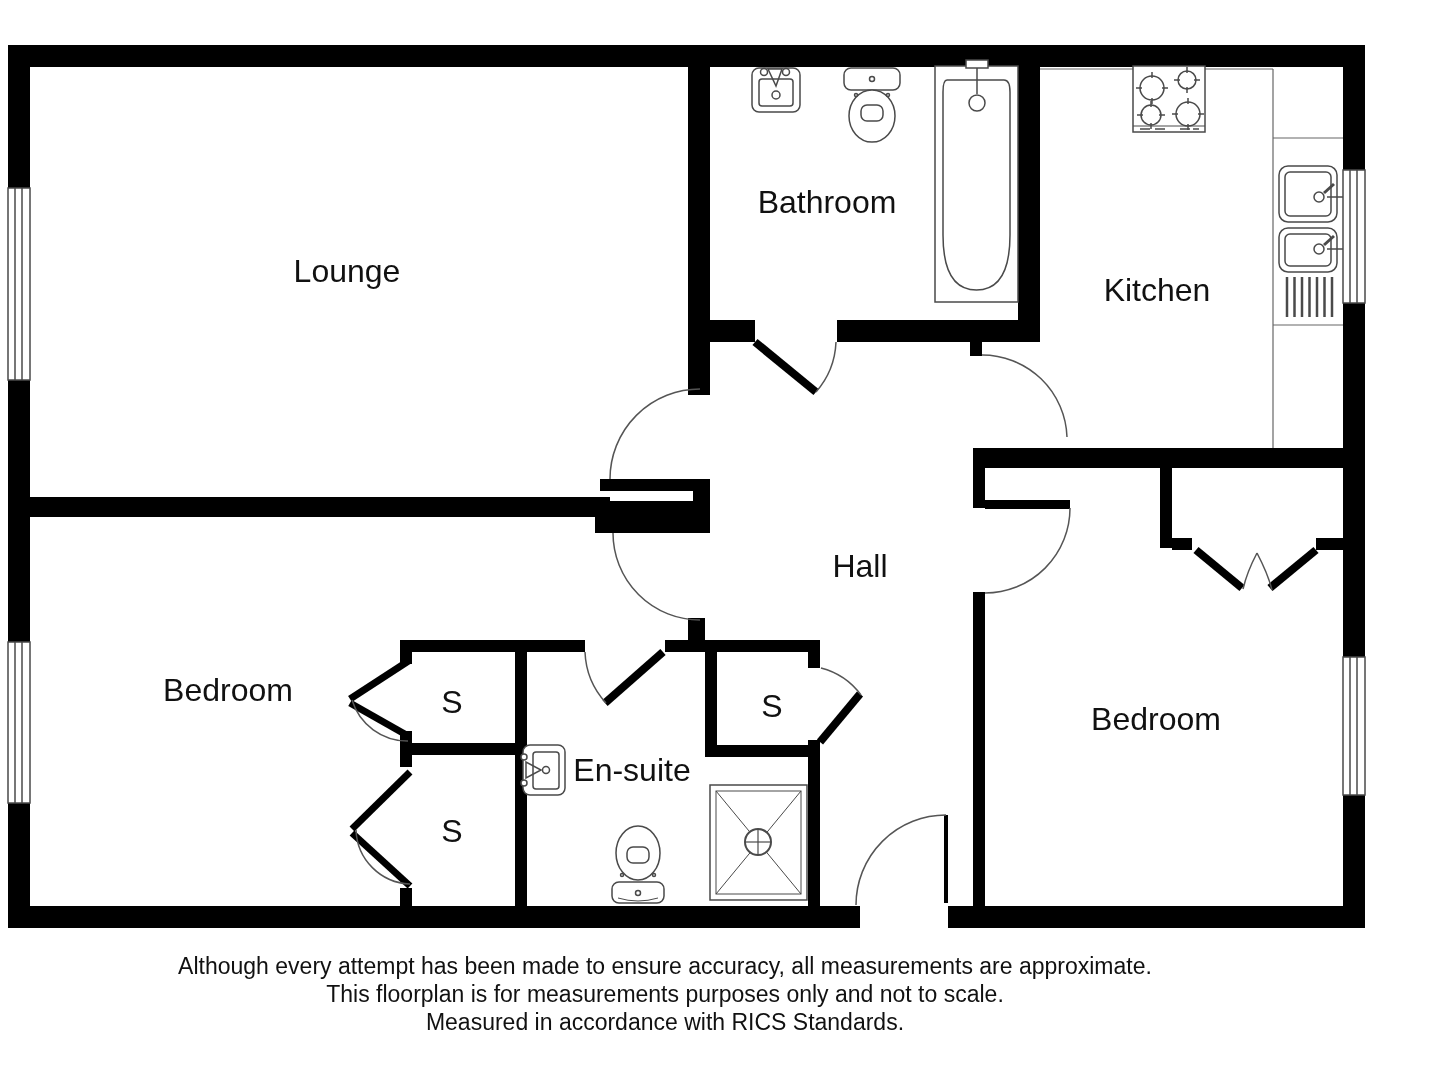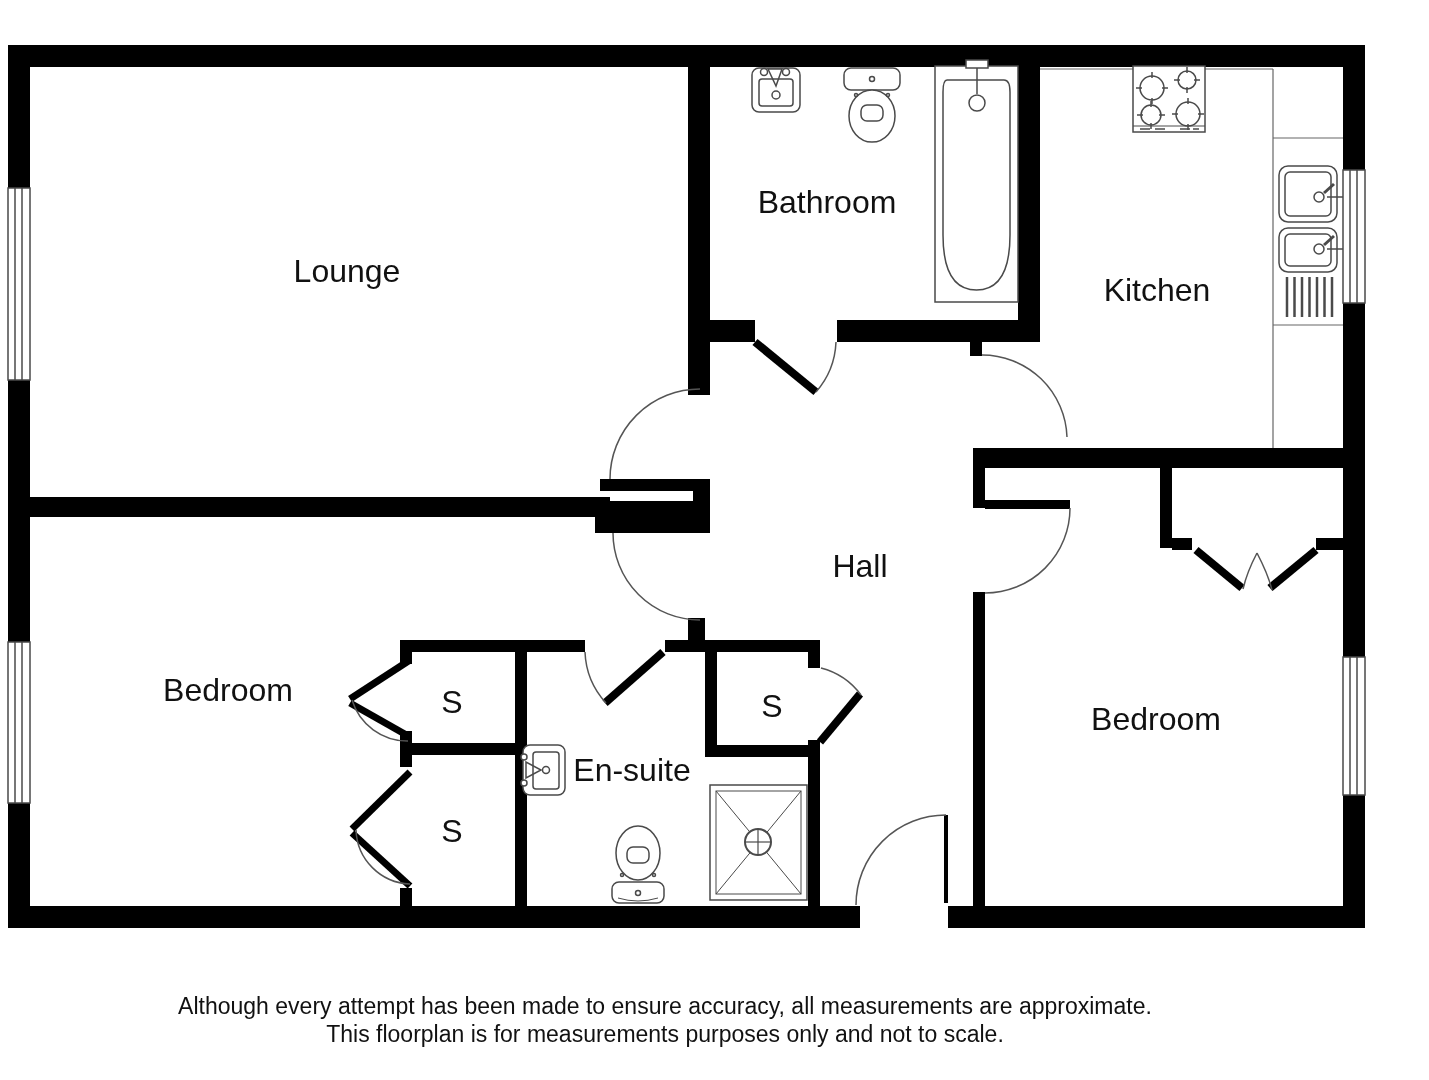--- a/index.html
+++ b/index.html
@@ -18,21 +18,20 @@
     text-anchor:middle;
   }
   svg text.small{font-size:32px;}
   .disclaimer{
     position:absolute;
     left:0;top:952px;width:1330px;
     text-align:center;
     color:#111111;
     font-size:23px;
     line-height:28px;
-    margin-top:40px;
   }
 </style>
 </head>
 <body>
 
 <div class="canvas">
 <svg width="1429" height="1080" viewBox="0 0 1429 1080">
 
   <g fill="#000000">
     <rect x="8" y="45" width="1357" height="22"></rect>
@@ -260,14 +259,15 @@
   <text x="1156" y="730">Bedroom</text>
   <text x="632" y="781">En-suite</text>
   <text x="452" y="713" class="small">S</text>
   <text x="772" y="717" class="small">S</text>
   <text x="452" y="842" class="small">S</text>
 </svg>
 
   <div class="disclaimer">
     <div>Although every attempt has been made to ensure accuracy, all measurements are approximate.</div>
     <div>This floorplan is for measurements purposes only and not to scale.</div>
+    <div>Measured in accordance with RICS Standards.</div>
   </div>
 </div>
 
 </body></html>

